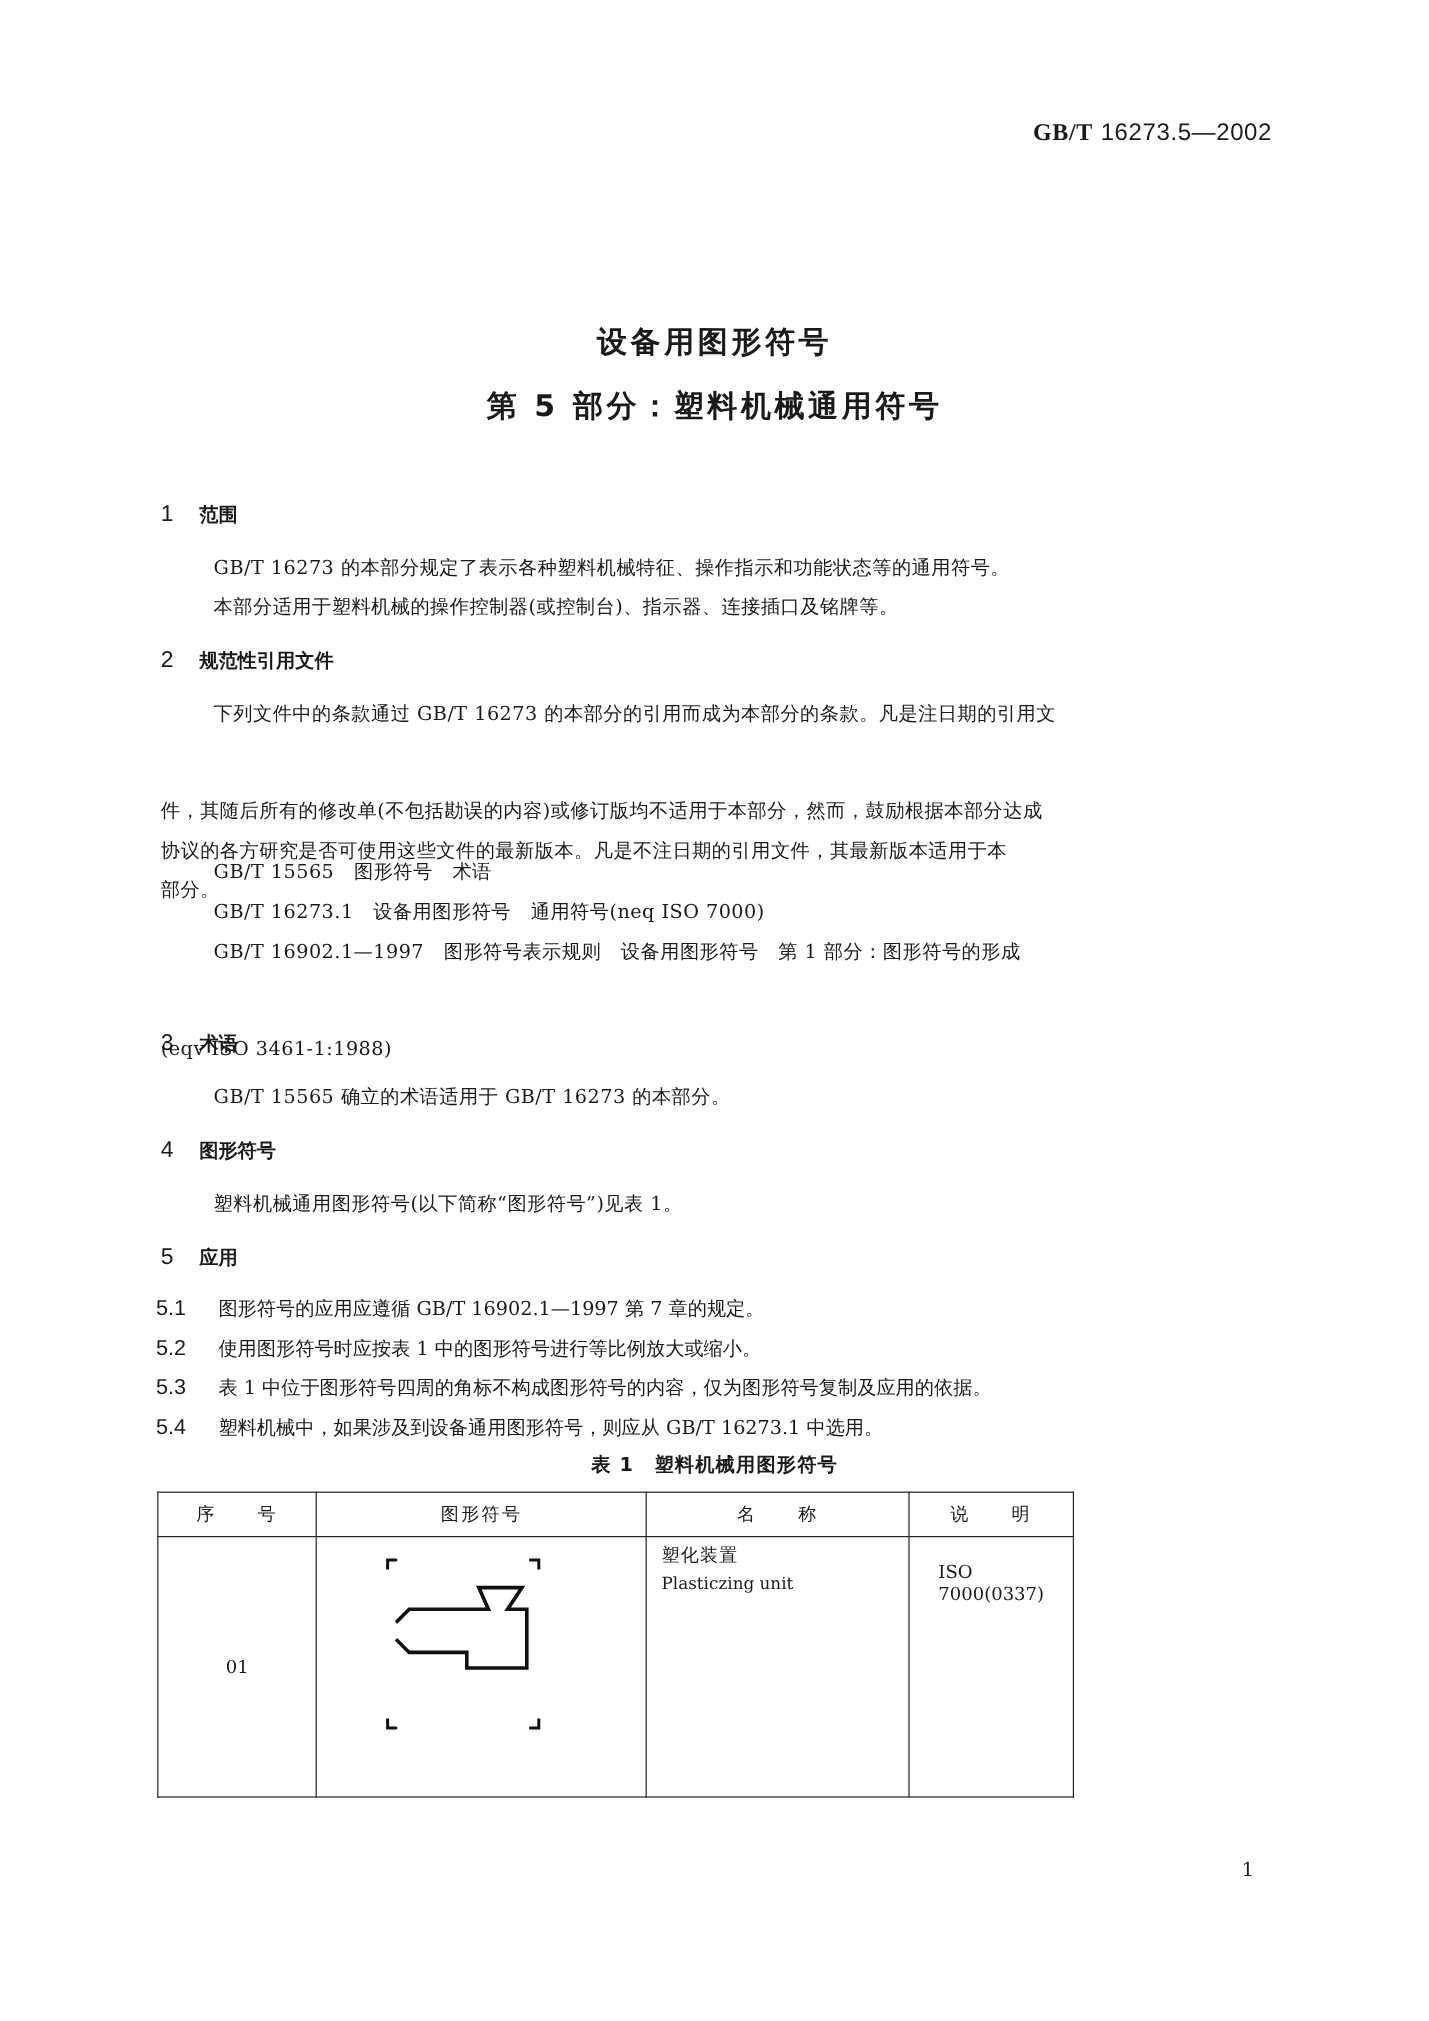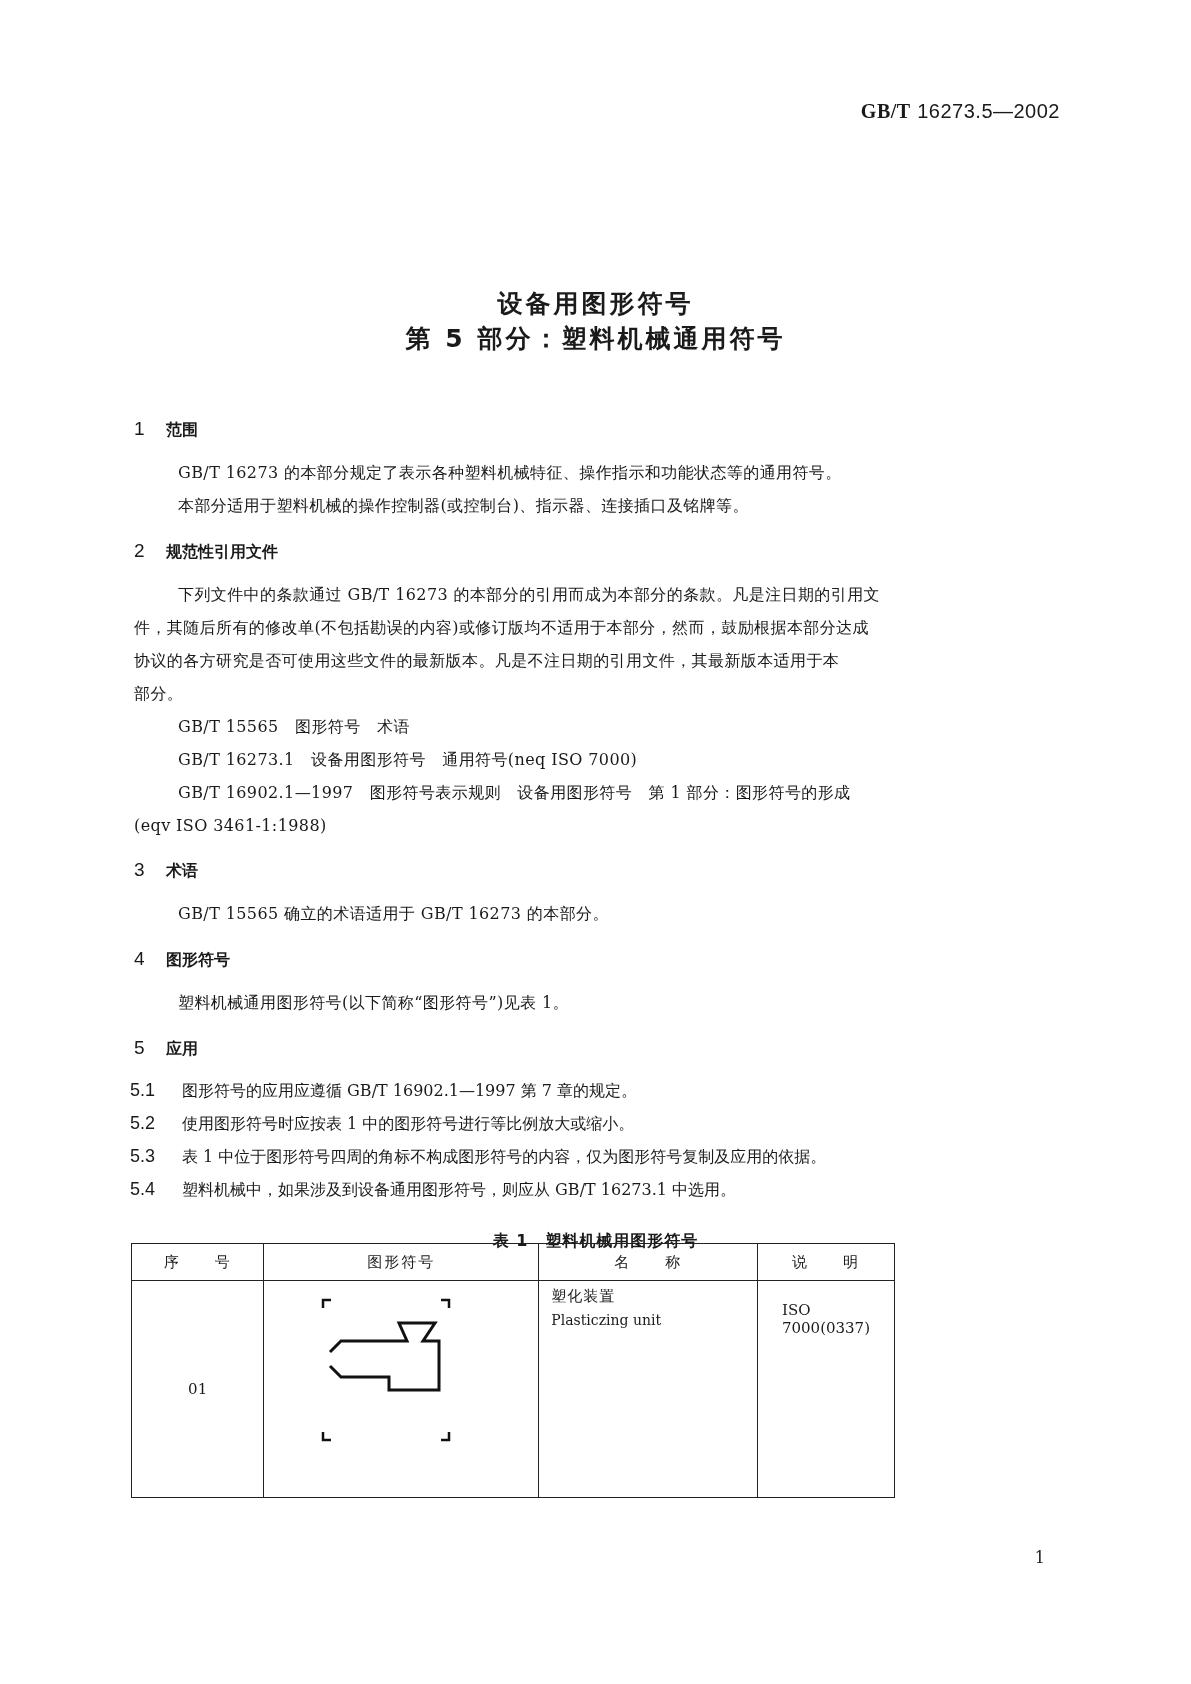--- a/index.html
+++ b/index.html
@@ -13,31 +13,31 @@
     left: 0; top: 100px; width: 1060px; text-align: right;
     font-size: 19px; letter-spacing: 0.5px;
   }
   .std-no .code { font-family: "Liberation Serif", serif; font-weight: bold; font-size: 20px; }
   .std-no .num { font-family: "Liberation Sans", sans-serif; font-size: 20px; }
   .title1, .title2 {
     left: 0; width: 1191px; text-align: center;
     font-family: "DejaVu Sans", sans-serif; font-weight: bold;
     font-size: 25px; letter-spacing: 3px;
   }
-  .title1 { top: 287px; }
+  .title1 { top: 268px; }
   .title2 { top: 322px; }
   .heading {
     left: 134px; font-family: "DejaVu Sans", sans-serif; font-weight: bold; font-size: 16px;
   }
   .heading .hn { font-family: "Liberation Sans", sans-serif; font-weight: normal; font-size: 19px; display: inline-block; width: 32px; }
   .para {
     font-size: 16px; letter-spacing: 0.4px; white-space: nowrap;
   }
   .ind { left: 178px; }
-  .flush { left: 134px; }
+  .flush { left: 134px; margin-top: 48px; }
   .clause {
     left: 130px; font-size: 16px; white-space: nowrap;
   }
   .clause .cn { font-family: "Liberation Sans", sans-serif; font-size: 18px; display: inline-block; width: 52px; }
   .table-cap {
     left: 0; width: 1191px; top: 1258px; text-align: center;
     font-family: "DejaVu Sans", sans-serif; font-weight: bold; font-size: 16px; letter-spacing: 1px;
   }
   table.sym {
     position: absolute; left: 131px; top: 1311px; width: 764px;
@@ -100,21 +100,21 @@
 <div class="abs clause" style="top:1113px;">
   <span class="cn">5.2</span><span>使用图形符号时应按表 1 中的图形符号进行等比例放大或缩小。</span>
 </div>
 <div class="abs clause" style="top:1146px;">
   <span class="cn">5.3</span><span>表 1 中位于图形符号四周的角标不构成图形符号的内容，仅为图形符号复制及应用的依据。</span>
 </div>
 <div class="abs clause" style="top:1179px;">
   <span class="cn">5.4</span><span>塑料机械中，如果涉及到设备通用图形符号，则应从 GB/T 16273.1 中选用。</span>
 </div>
 
-<div class="abs table-cap" style="top:1211px;margin-top:20px;">表 1　塑料机械用图形符号</div>
+<div class="abs table-cap" style="top:1211px;">表 1　塑料机械用图形符号</div>
 
 <table class="sym" style="top:1243px;">
   <thead>
     <tr>
       <th>序　　号</th>
       <th>图形符号</th>
       <th>名　　称</th>
       <th>说　　明</th>
     </tr>
   </thead>

